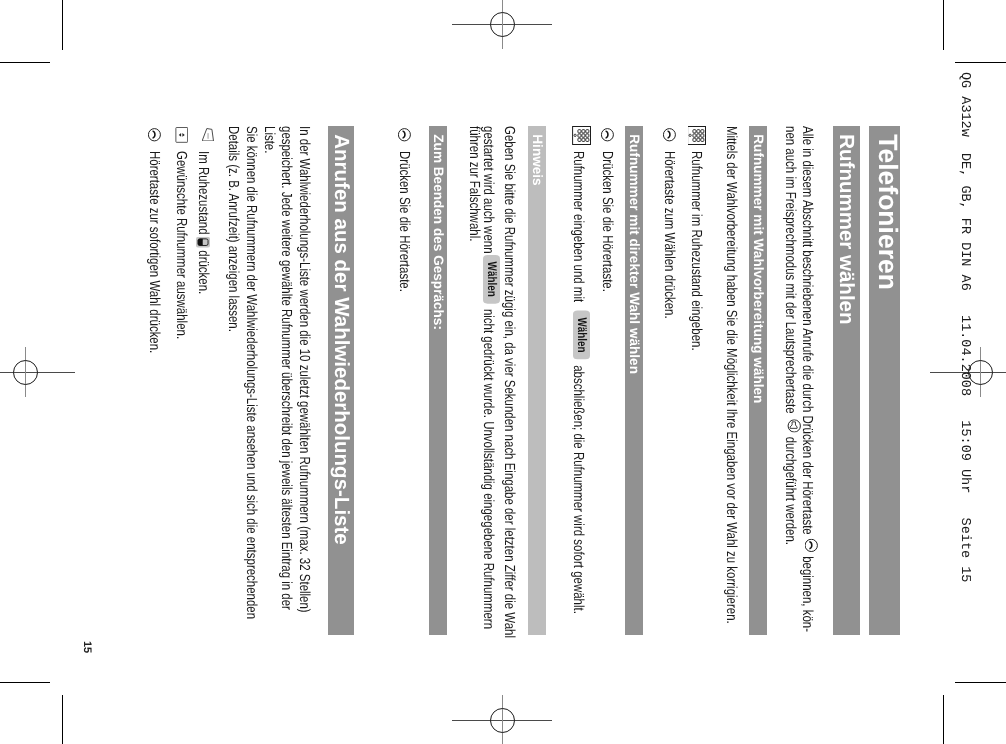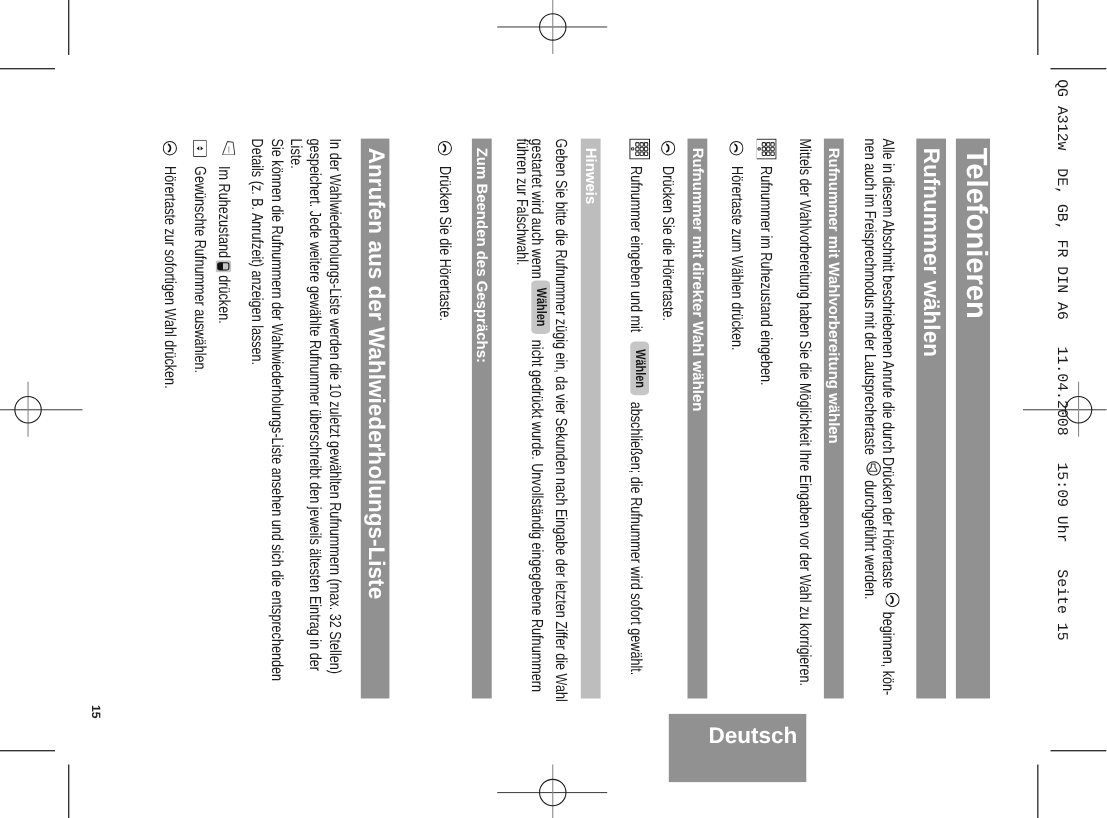--- a/index.html
+++ b/index.html
@@ -248,17 +248,14 @@
         </div>
         <div class="icon" style="left: 66.4px; top: 781.7px; width: 13.5px; height: 13.2px;">
           <svg viewBox="0 0 100 100" width="13.5" height="13.2" preserveAspectRatio="none" style="display: block;">
             <circle cx="50" cy="50" r="45.5" fill="none" stroke="#141414" stroke-width="7"></circle>
             <path d="M18 64 L30 64 C30 64 30.5 52 49 52 C67.5 52 68 64 68 64 L80 64 C80 64 79 40 49 40 C19 40 18 64 18 64 Z" fill="#141414"></path>
           </svg>
         </div>
       </div>
   </div>
 
-  <div id="langbox" style="left:608px;top:649px;width:125px;height:62px;">
-    <span style="left:36px;top:8px;font-size:20.5px;">Deutsch</span>
-  </div>
   <div id="pageno" style="left:93px;top:641px;transform:rotate(90deg);transform-origin:0 0;">15</div>
 </div>
 
 </body></html>

